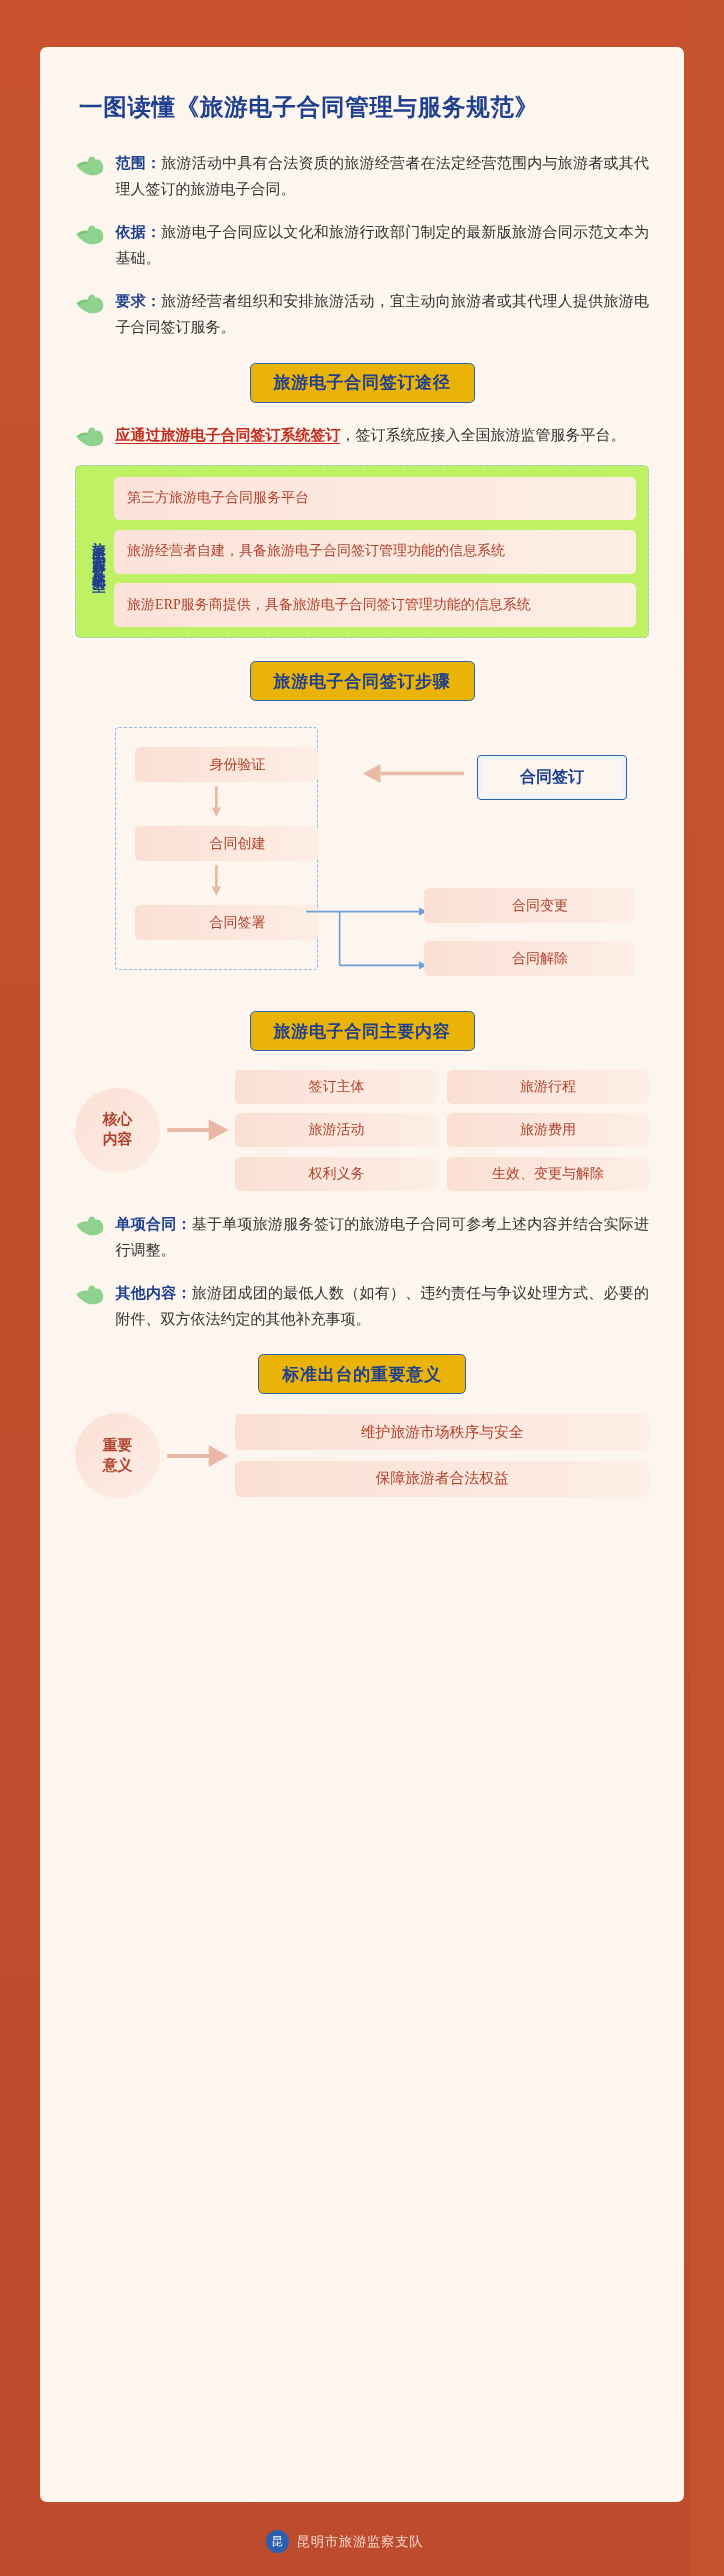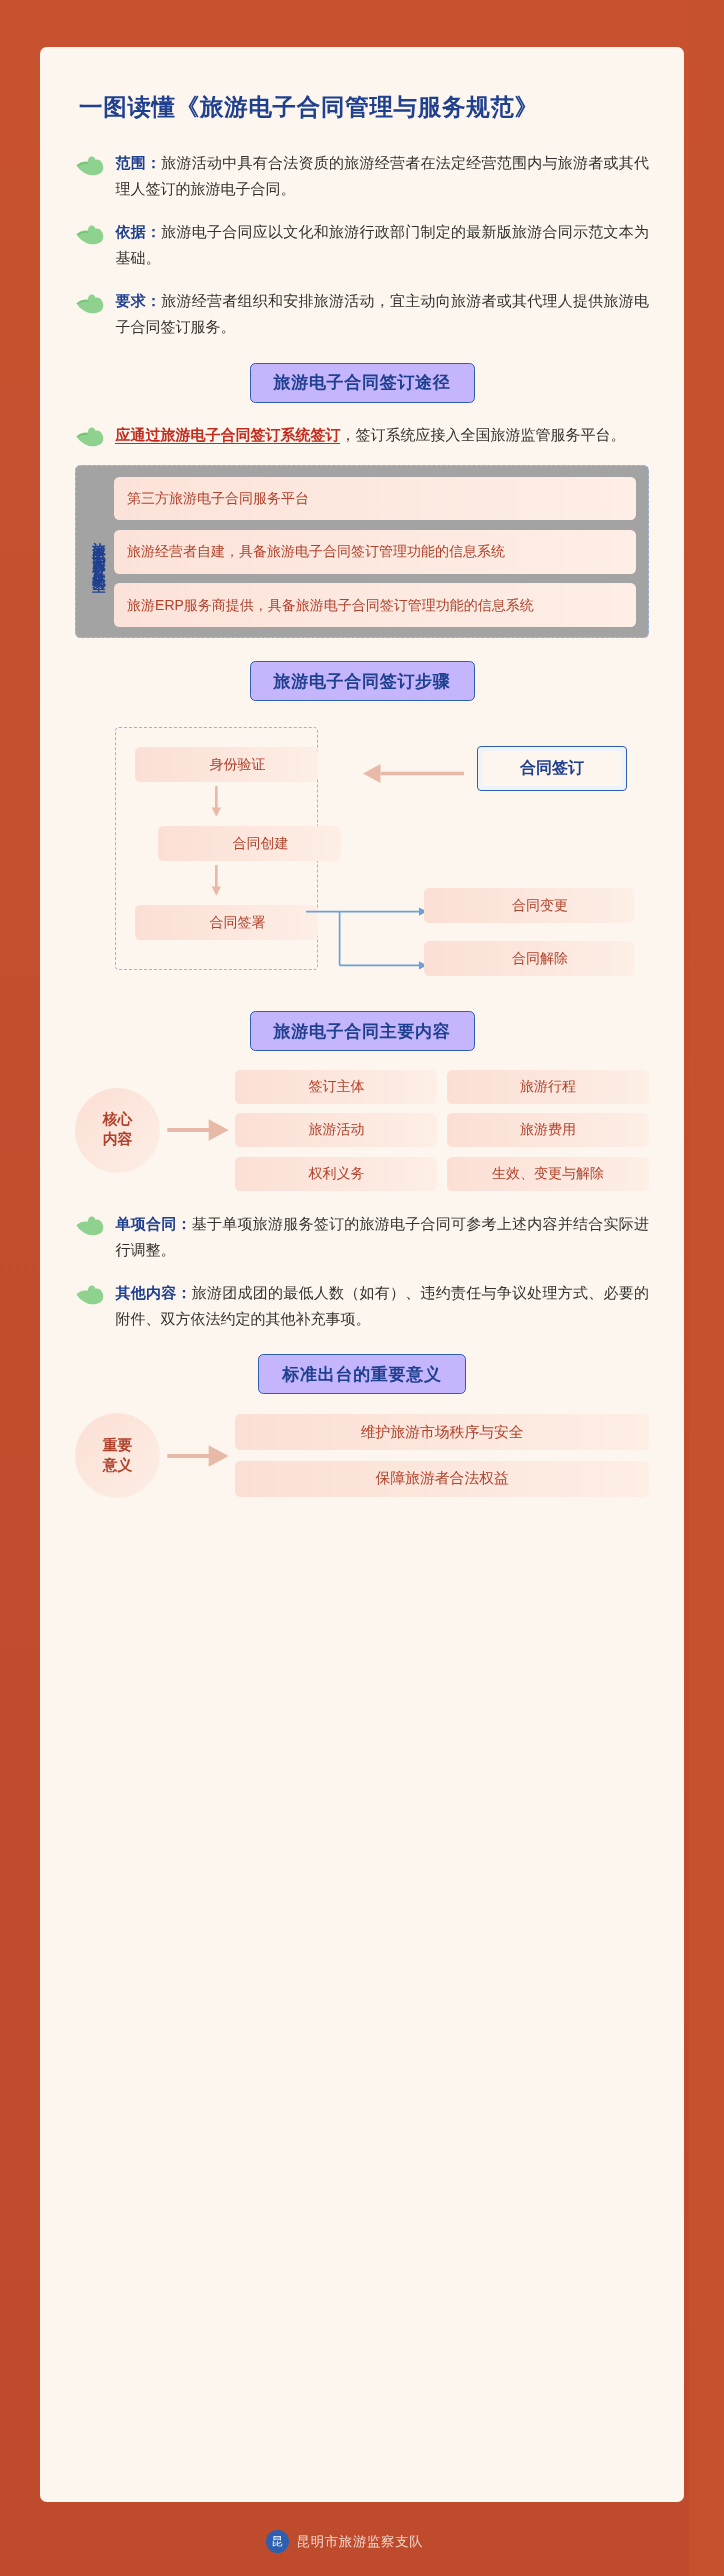--- a/index.html
+++ b/index.html
@@ -79,31 +79,32 @@
   
   .section-head{
     margin:23px auto 19px auto;
     width:fit-content;
     border:1.3px solid #2c5fb0;
     border-radius:5.4px;
     padding:7.4px 23px;
     font-size:17px;
     font-weight:bold;
     color:#1f3f8f;
-    background:#c4b5fd;
+    background:#eab308;
     letter-spacing:0.7px;
   }
   
   .vbox{
     display:flex;
     border:1.3px dashed #9fc3e8;
     border-radius:5.4px;
     padding:10.7px 12px 10.7px 6.7px;
     margin:6.7px 0 17.4px 0;
-    background:#a3a3a3;
+    background:#bef264;
+    font-family:Liberation Serif, serif;
   }
   .vlabel{
     flex:0 0 auto;
     width:31px;
     writing-mode:vertical-rl;
     text-orientation:upright;
     font-size:13.4px;
     color:#1f3f8f;
     font-weight:bold;
     letter-spacing:3.4px;
@@ -138,27 +139,27 @@
     position:absolute;
     background:linear-gradient(90deg,#fbdfd4,#fdeee6);
     border-radius:5.4px;
     color:#b0412b;
     font-size:14px;
     display:flex;align-items:center;justify-content:center;
     height:35px;
     padding-left:22px;
   }
   .f1{left:60px;top:27px;width:161px;}
-  .f2{left:60px;top:106px;width:161px;margin-left:23px;}
+  .f2{left:60px;top:106px;width:161px;}
   .f3{left:60px;top:185px;width:161px;}
   .fr1{left:349px;top:168px;width:188px;}
   .fr2{left:349px;top:221px;width:188px;}
   .signbox{
     position:absolute;
-    left:402px;top:26px;
+    left:402px;top:35px;
     width:148px;height:43px;
     border:1.3px solid #2c5fb0;
     border-radius:4px;
     background:#fdf6ee;
     display:flex;align-items:center;justify-content:center;
     color:#1f3f8f;font-size:16px;font-weight:bold;
     box-shadow:0 0 0 4px #eef3fb inset;
   }
   .arrow-down{
     position:absolute;

